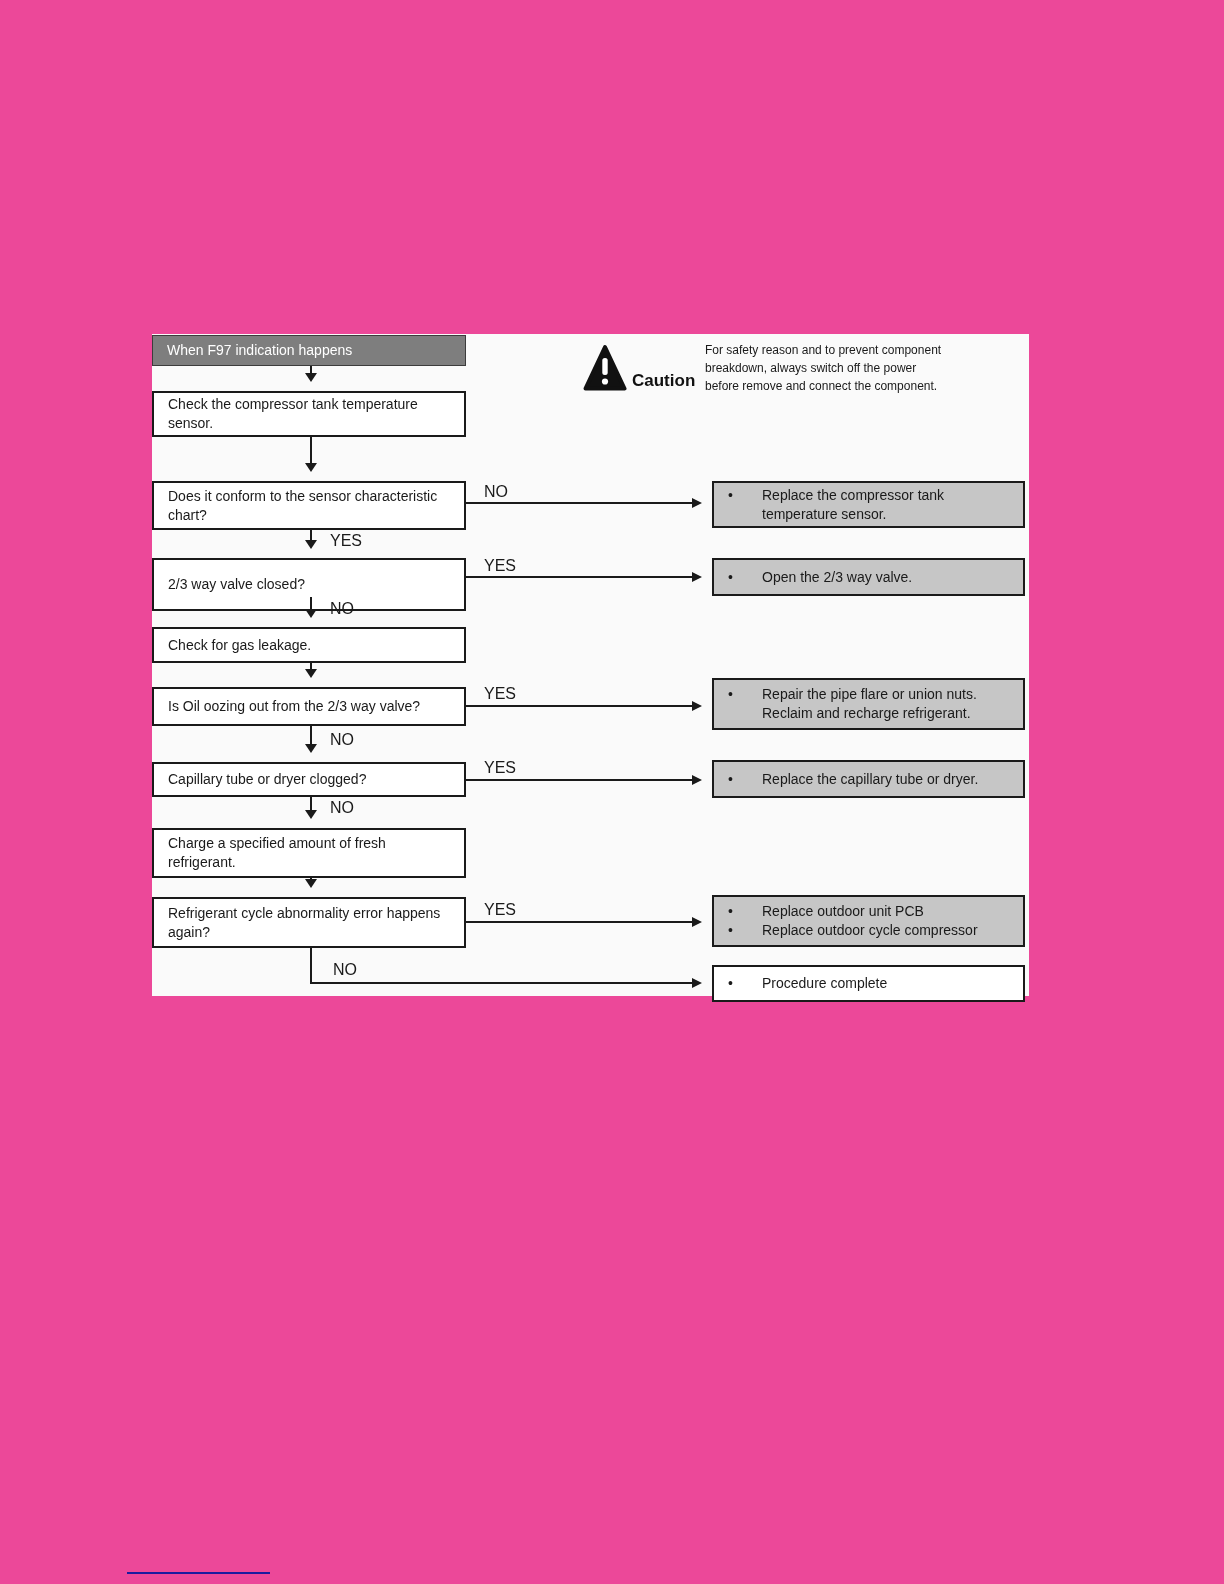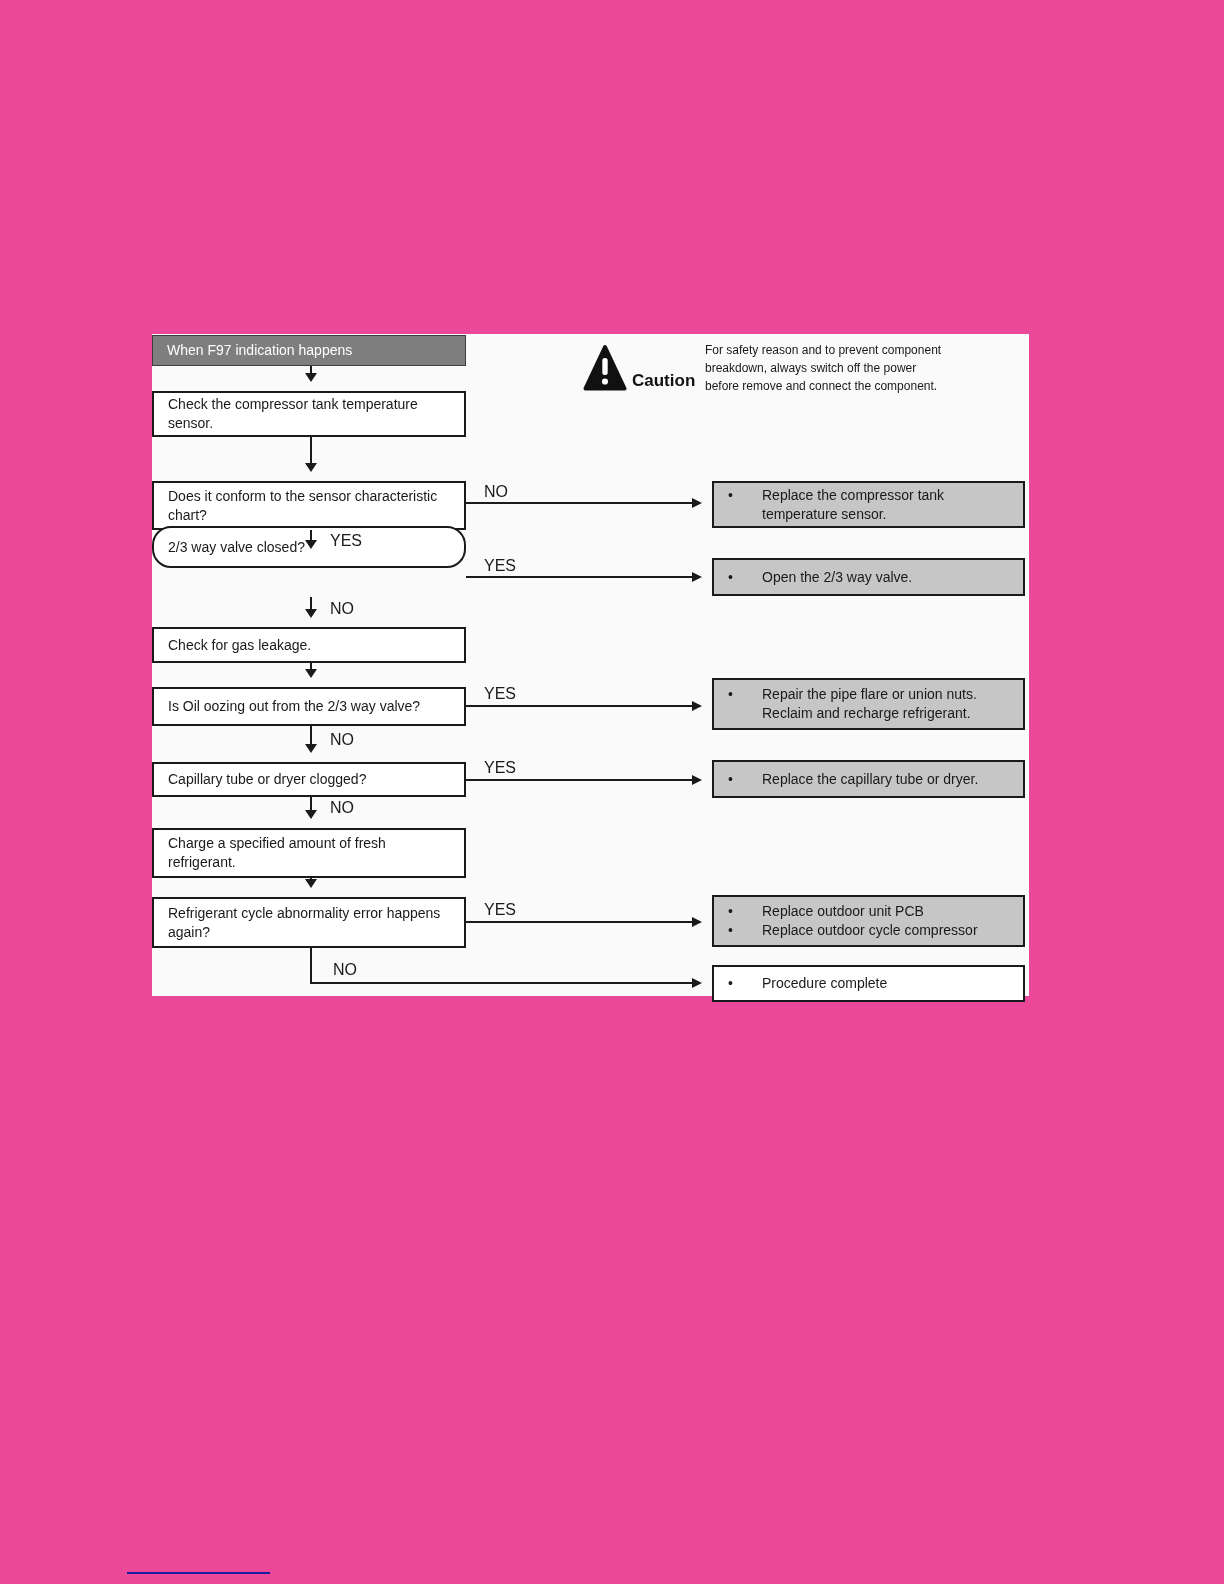--- a/index.html
+++ b/index.html
@@ -88,21 +88,21 @@
   </div>
 
   <div class="box node" style="top:391px;height:46px;">
     <span>Check the compressor tank temperature sensor.</span>
   </div>
 
   <div class="box node" style="top:481px;height:49px;">
     <span>Does it conform to the sensor characteristic chart?</span>
   </div>
 
-  <div class="box node" style="top:526px;height:42px;border-radius:19px;">
+  <div class="box node" style="top:558px;height:53px;">
     <span>2/3 way valve closed?</span>
   </div>
 
   <div class="box node" style="top:627px;height:36px;">
     <span>Check for gas leakage.</span>
   </div>
 
   <div class="box node" style="top:687px;height:39px;">
     <span>Is Oil oozing out from the 2/3 way valve?</span>
   </div>

